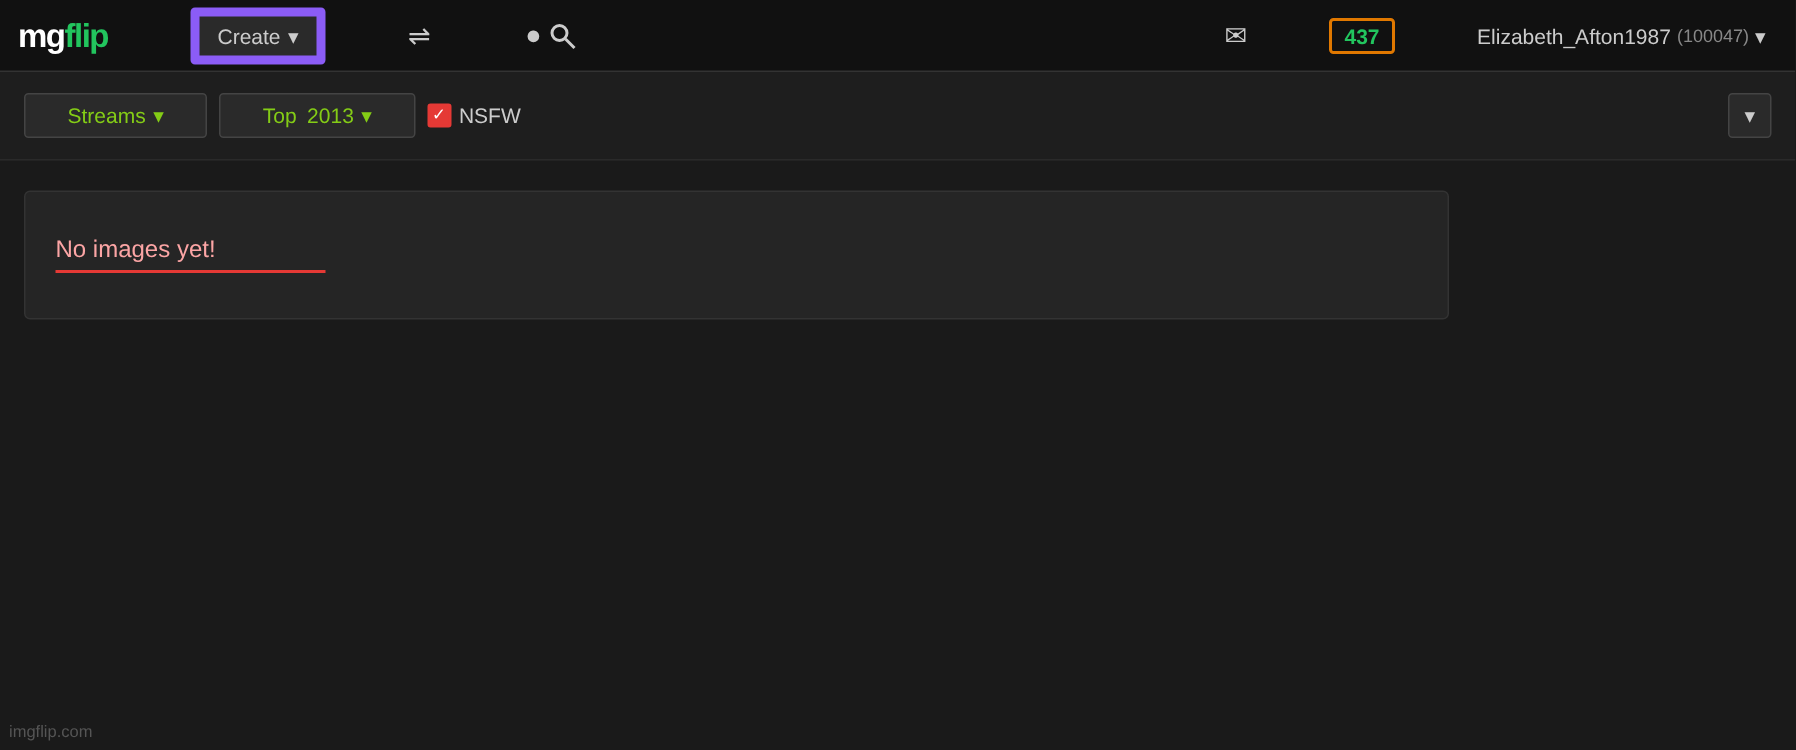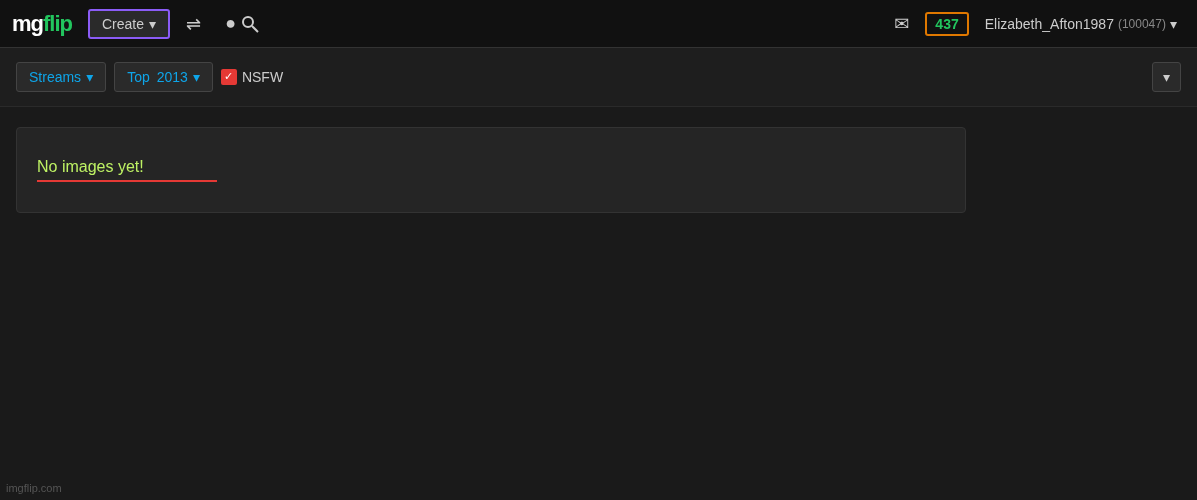--- a/index.html
+++ b/index.html
@@ -13,20 +13,21 @@
     }
 
     
     #header {
       background-color: #111;
       height: 48px;
       display: flex;
       align-items: center;
       padding: 0 12px;
       border-bottom: 1px solid #333;
+      gap: 39px;
     }
     #logo {
       display: flex;
       align-items: center;
       margin-right: 16px;
     }
     #logo-mg {
       color: #fff;
       font-size: 22px;
       font-weight: bold;
@@ -34,21 +35,21 @@
     }
     #logo-flip {
       color: #22c55e;
       font-size: 22px;
       font-weight: bold;
       letter-spacing: -1px;
     }
     .header-btn {
       background-color: #2a2a2a;
       color: #ccc;
-      border: 2px solid #8b5cf6;
+      border: 6px solid #8b5cf6;
       border-radius: 3px;
       padding: 5px 12px;
       cursor: pointer;
       font-size: 14px;
       display: flex;
       align-items: center;
       gap: 5px;
       margin-right: 8px;
     }
     .header-icon-btn {
@@ -96,24 +97,24 @@
     #toolbar {
       background-color: #1e1e1e;
       padding: 14px 16px;
       display: flex;
       align-items: center;
       gap: 8px;
       border-bottom: 1px solid #2a2a2a;
     }
     .toolbar-btn {
       background-color: #2a2a2a;
-      color: #0ea5e9;
+      color: #84cc16;
       border: 1px solid #444;
       border-radius: 3px;
-      padding: 6px 12px;
+      padding: 6px 28px;
       cursor: pointer;
       font-size: 14px;
       display: flex;
       align-items: center;
       gap: 5px;
     }
     #nsfw-label {
       display: flex;
       align-items: flex-start;
       gap: 5px;
@@ -185,21 +186,21 @@
       border: 1px solid #333;
       border-radius: 4px;
       padding: 30px 20px;
       min-height: 80px;
       display: flex;
       align-items: center;
       max-width: 950px;
       position: relative;
     }
     #no-images-text {
-      color: #bef264;
+      color: #fca5a5;
       font-size: 16px;
     }
     
     #no-images-text::after {
       content: '';
       display: block;
       height: 2px;
       background: #e53935;
       margin-top: 4px;
       width: 180px;

